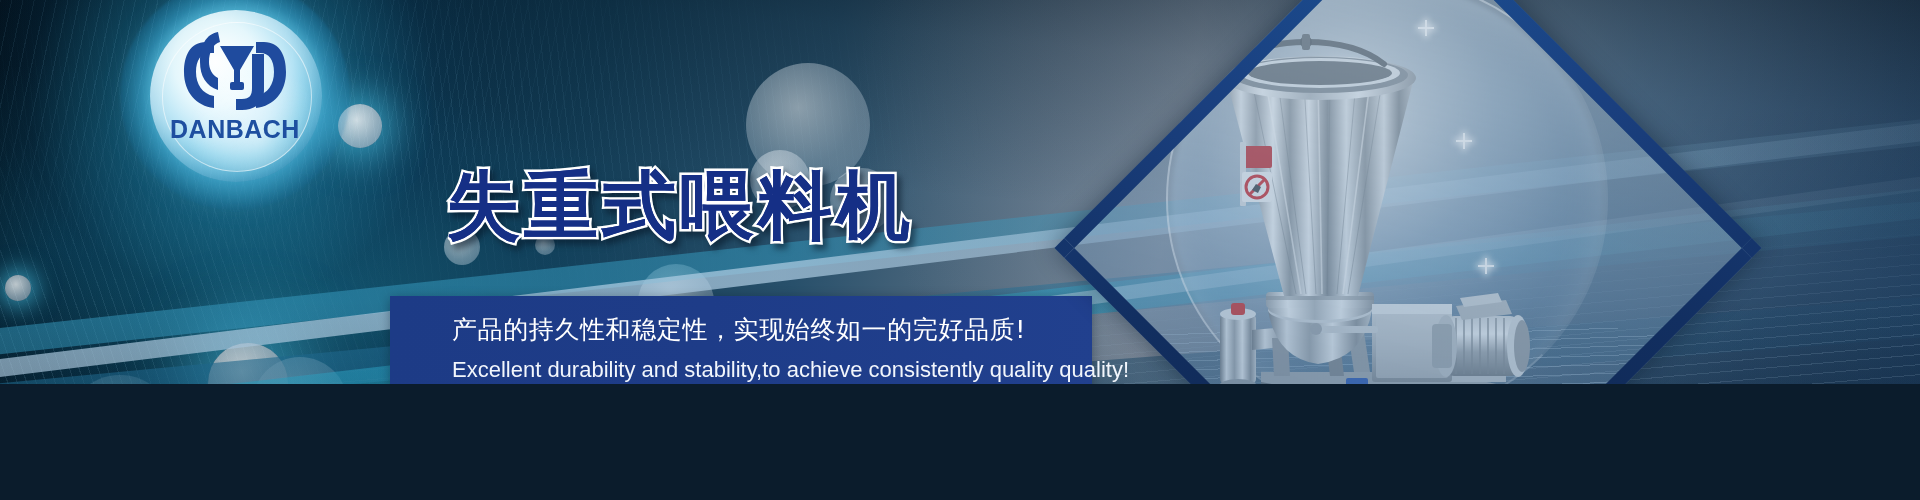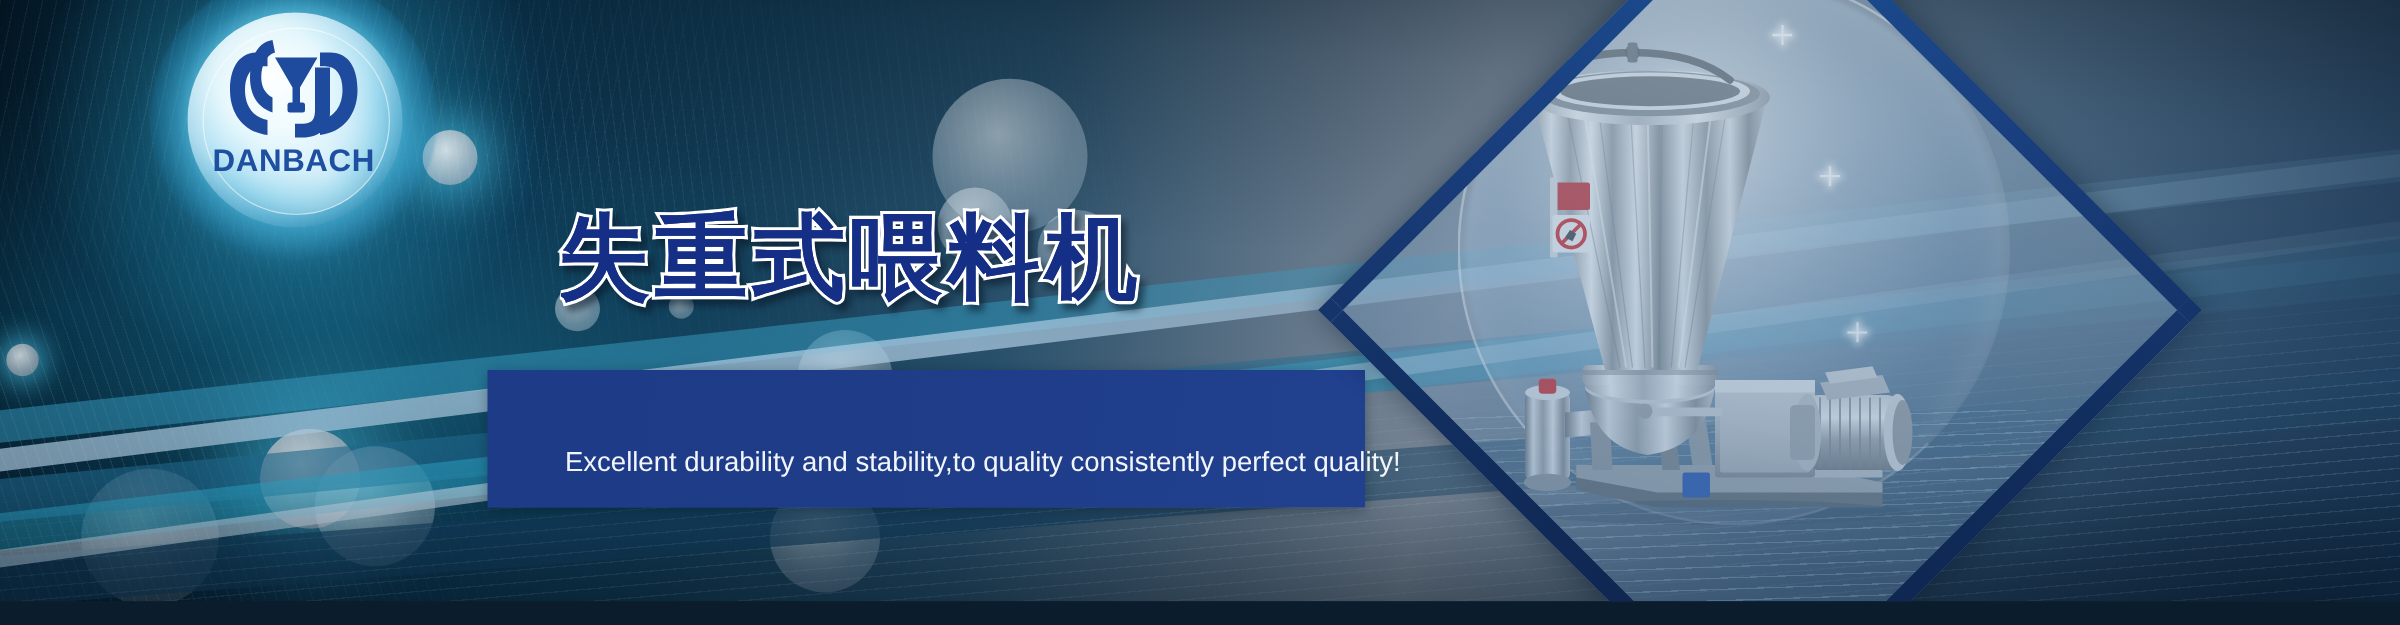--- a/index.html
+++ b/index.html
@@ -1,19 +1,19 @@
 <!DOCTYPE html>
 <html><head>
 <meta charset="utf-8">
 <style>
   html,body{margin:0;padding:0;background:#0b1c2c;}
   *{box-sizing:border-box;}
   #banner{
     position:relative;
-    width:1920px;height:481px;
+    width:1920px;height:384px;
     overflow:hidden;
     font-family:"Liberation Sans","DejaVu Sans",sans-serif;
     background:#16364f;
   }
   .layer{position:absolute;top:0;left:0;width:1920px;height:500px;pointer-events:none;}
 
   
   .bg-base{
     background:
       linear-gradient(100deg,
@@ -269,21 +269,22 @@
     </svg>
     <div class="wordmark">DANBACH</div>
   </div>
 
   <div id="headline">
     <span class="stroke">失重式喂料机</span>
     <span class="fill">失重式喂料机</span>
   </div>
 
   <div id="tagline-box">
-    <div class="en">Excellent durability and stability,to quality consistently perfect quality!</div>
+    <div class="cn">产品的持久性和稳定性，实现始终如一的完好品质!</div>
+    <div class="en">Excellent durability and stability,to achieve consistently quality quality!</div>
   </div>
 
   <div id="diamond-wrap">
     <div id="diamond-clip">
       <div id="diamond-inner">
         <div class="diamond-hatch"></div>
         <div class="glass-orb"></div>
         <div class="glass-arc"></div>
         <div class="glass-hi"></div>
         <div class="sparkle" style="left:330px;top:92px;"></div>

